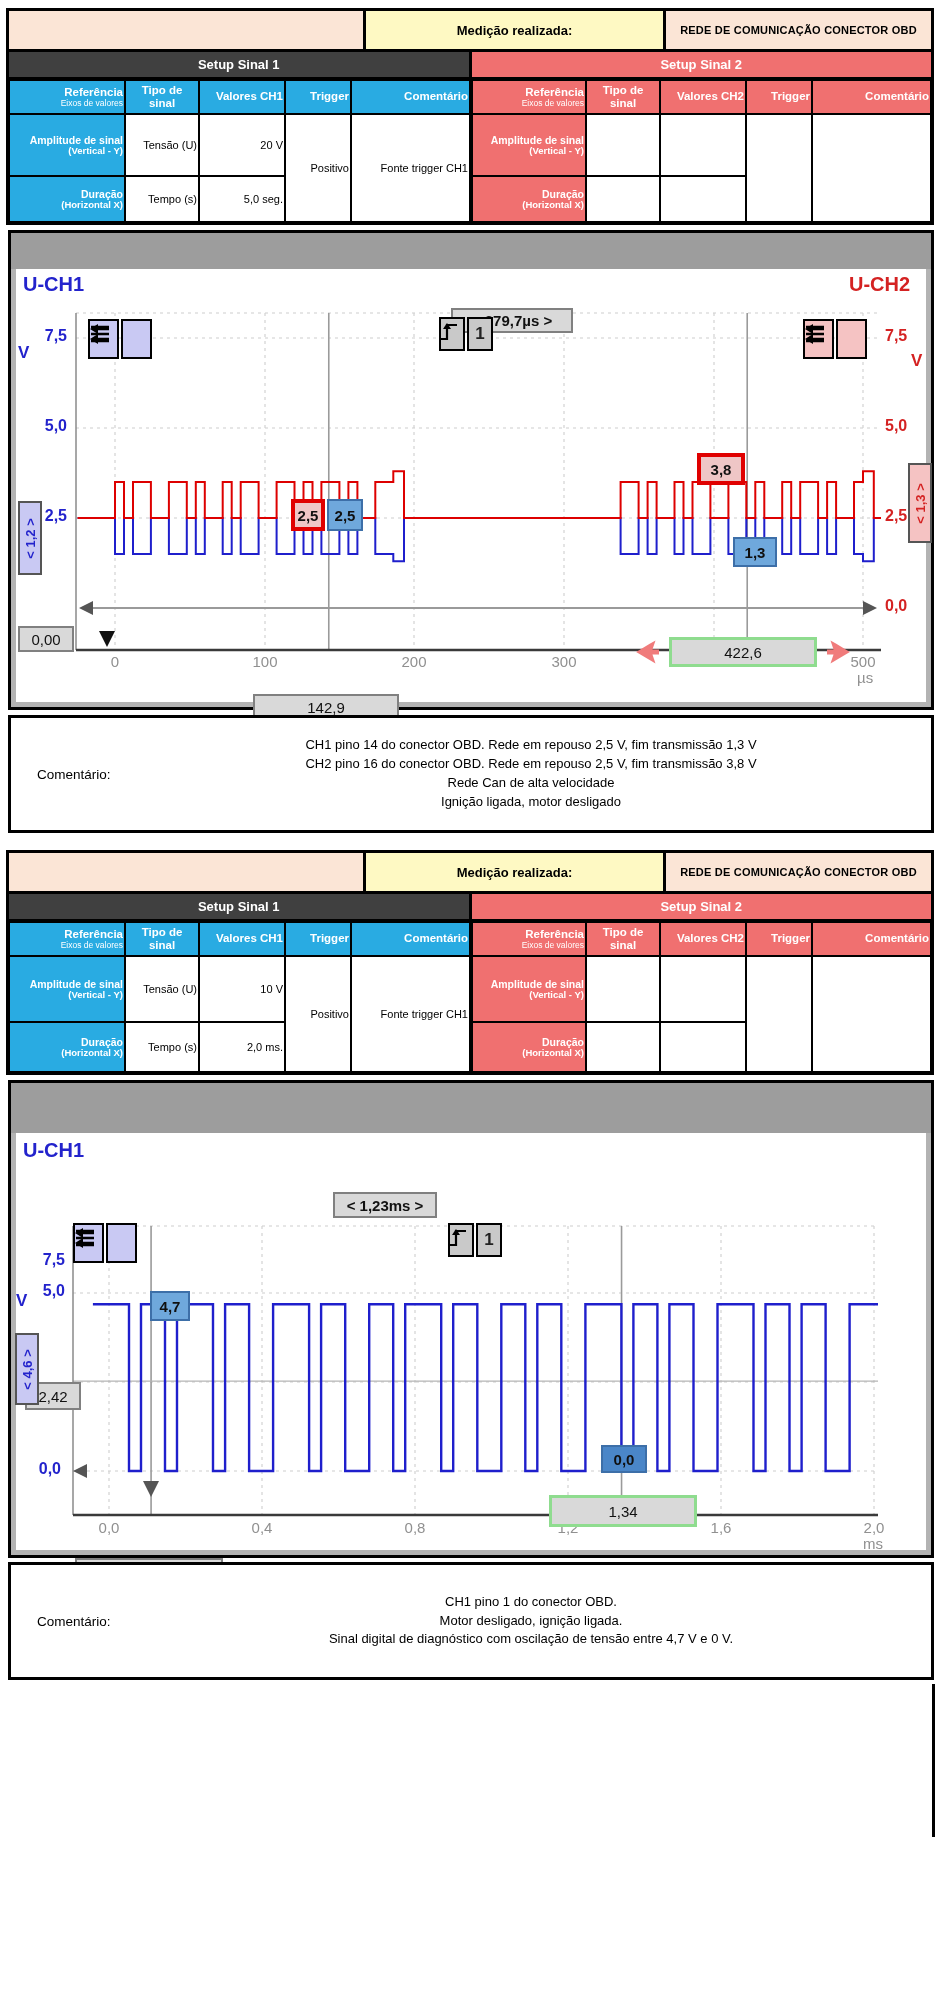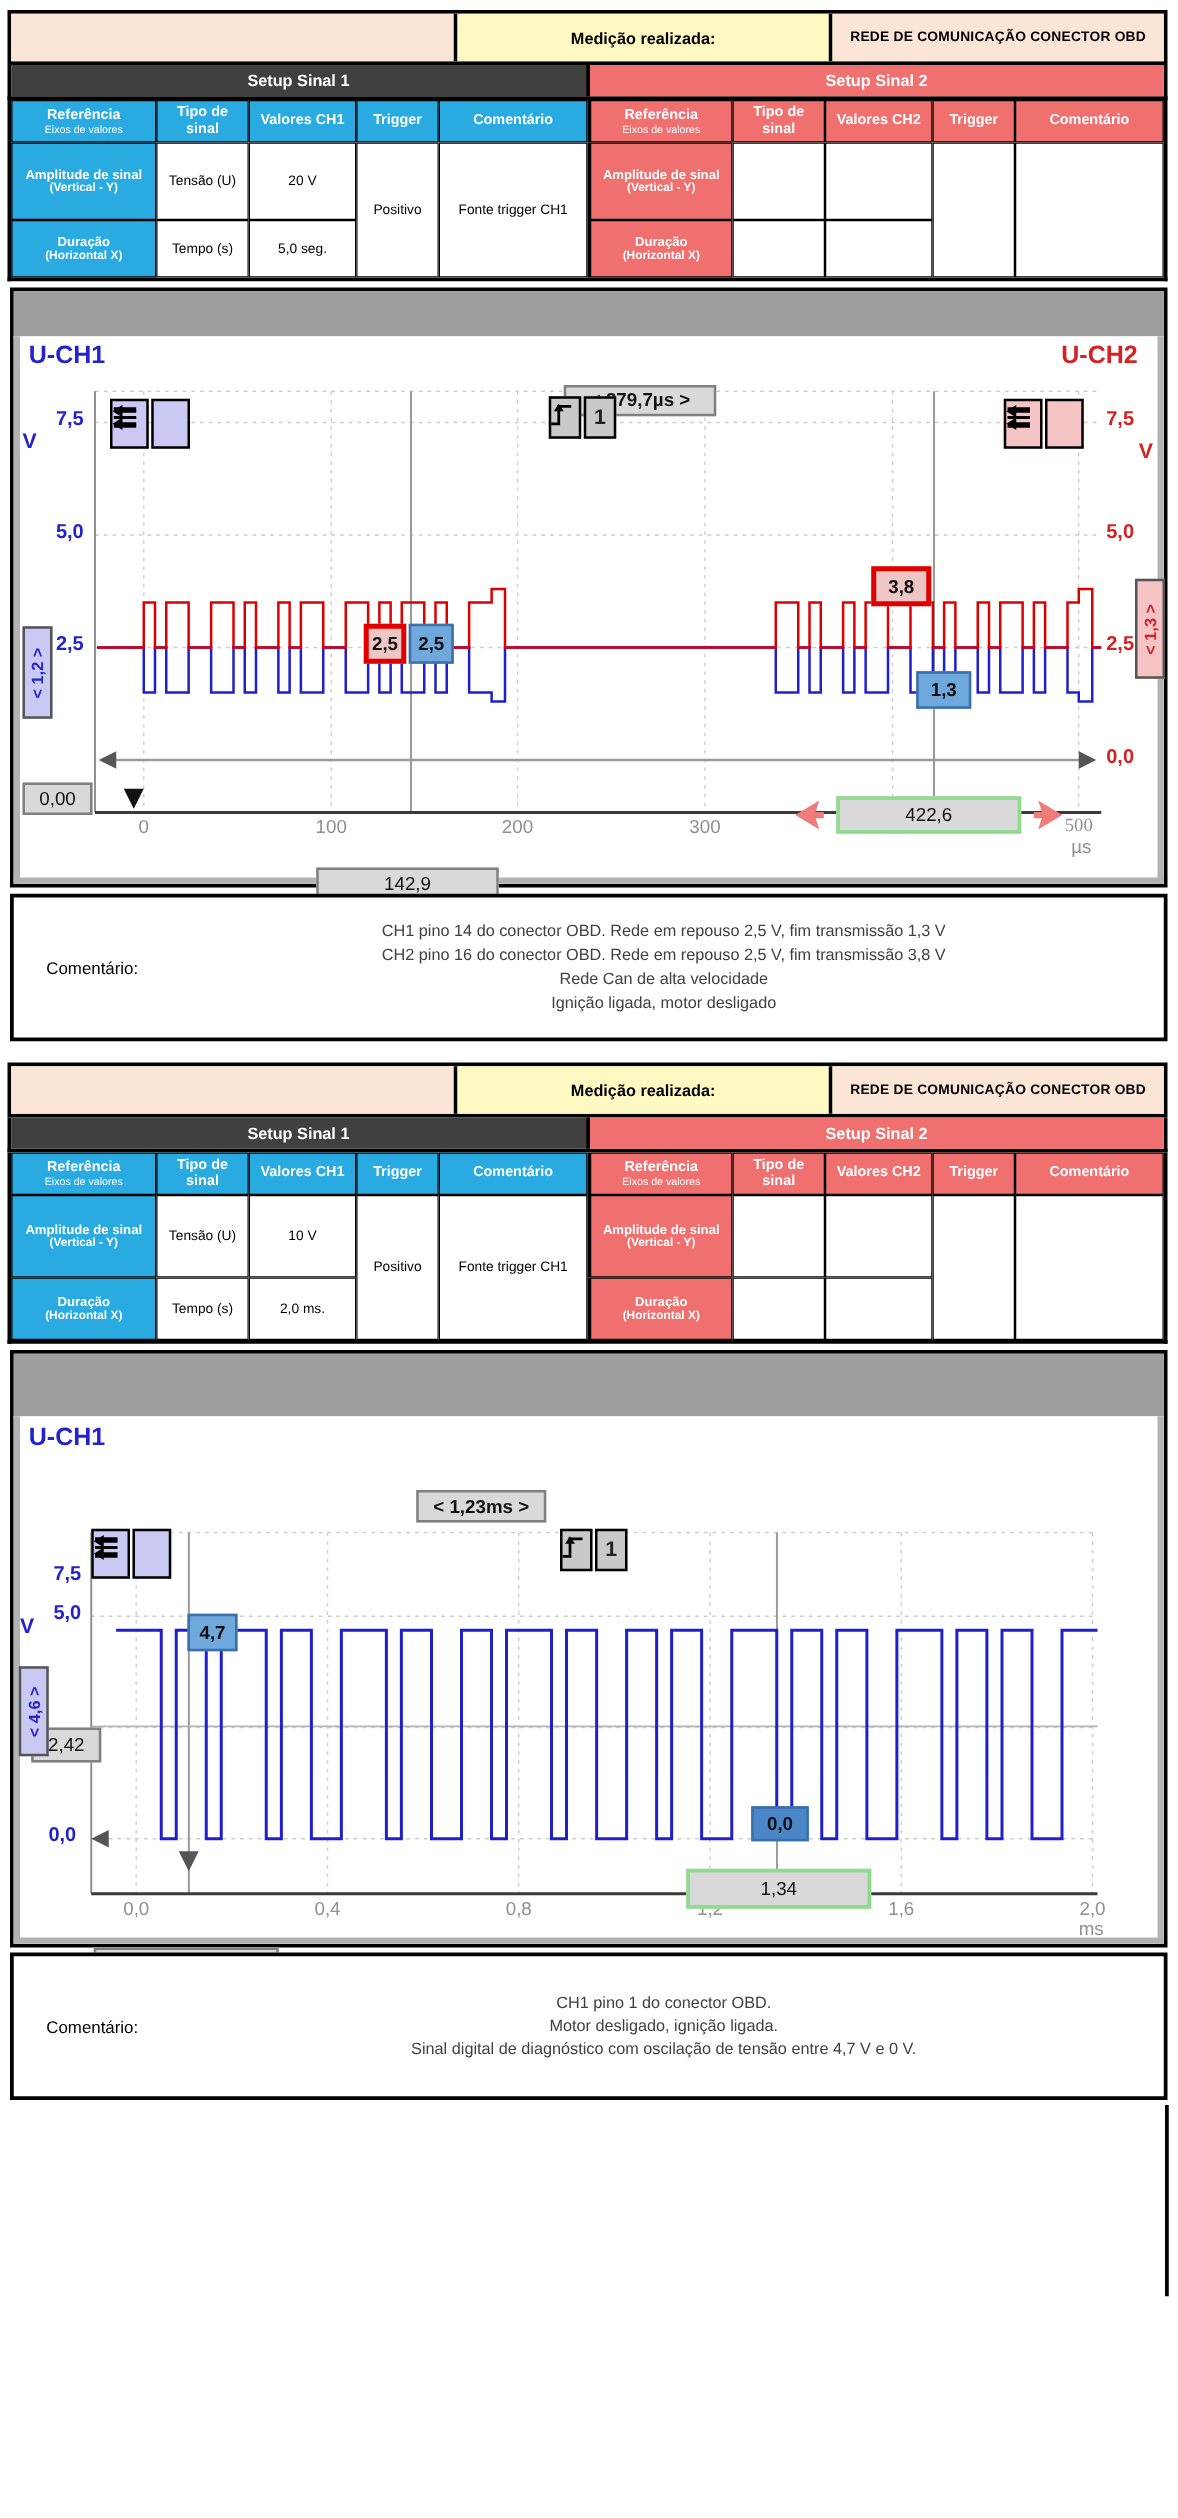--- a/index.html
+++ b/index.html
@@ -14,21 +14,21 @@
   .orange{background:#fef9c3;width:300px;border-right:3px solid #000;font-weight:bold;font-size:13px;color:#000;}
   .peach2{background:#FBE5D6;flex:1;font-weight:bold;font-size:11px;color:#000;letter-spacing:.2px;}
   
   .srow{display:flex;height:28px;border:3px solid #000;border-top:none;box-sizing:border-box;}
   .scell{flex:1;display:flex;align-items:center;justify-content:center;font-weight:bold;font-size:13px;color:#fff;box-sizing:border-box;}
   .cyanbg{background:#404040;border-right:3px solid #000;}
   .salmonbg{background:#F07070;}
   
   .sgrid{display:grid;grid-template-columns:116px 74px 86px 66px 119px 116px 74px 86px 66px 119px;grid-template-rows:34px 62px 46px;border:3px solid #000;border-top:none;box-sizing:border-box;background:#fff;}
   .sgrid2{grid-template-rows:34px 66px 50px;}
-  .cell{border:1px solid #000;box-sizing:border-box;display:flex;flex-direction:column;align-items:center;justify-content:center;text-align:center;font-size:11px;color:#000;background:#fff;line-height:1.15;padding:1px;}
+  .cell{border:1px solid #000;box-sizing:border-box;display:flex;flex-direction:column;align-items:flex-end;justify-content:center;text-align:center;font-size:11px;color:#000;background:#fff;line-height:1.15;padding:1px;}
   .cell .main{font-weight:bold;font-size:11.5px;}
   .cell .sub{font-size:8.5px;}
   .chead{color:#fff;}
   .c-cyan{background:#29ABE2;}
   .c-salmon{background:#F07070;}
   .gdiv{border-left:3px solid #000;}
   .span2{grid-row:span 2;}
   
   .scope{position:absolute;left:8px;width:926px;border:3px solid #000;box-sizing:border-box;background:#fff;}
   .titlebar{position:absolute;left:0;top:0;right:0;background:#9D9D9D;border-bottom:2px solid #c9c9c9;}
@@ -51,21 +51,21 @@
   .chanicon{position:absolute;display:flex;z-index:6;}
   .chanicon .ib{width:31px;height:40px;border:2.5px solid #000;box-sizing:border-box;display:flex;align-items:center;justify-content:center;}
   .ib+.ib{margin-left:2px;}
   .ibl{background:#C9C9F3;} .ibp{background:#F5C3C3;}
   .trigicon{position:absolute;display:flex;z-index:6;}
   .trigicon .tb{width:26px;height:34px;border:2.5px solid #000;background:#C9C9C9;box-sizing:border-box;display:flex;align-items:center;justify-content:center;}
   .trigicon .tb+.tb{margin-left:2px;font-size:17px;font-weight:bold;color:#222;}
   
   .combox{position:absolute;left:8px;width:926px;border:3px solid #000;box-sizing:border-box;background:#fff;display:flex;align-items:center;}
   .comlabel{width:160px;padding-left:26px;font-size:13.5px;color:#000;box-sizing:border-box;}
-  .comtext{flex:1;text-align:center;font-size:13px;color:#404040;line-height:1.45;padding-right:40px;}
+  .comtext{flex:1;text-align:center;font-size:13px;color:#000000;line-height:1.45;padding-right:40px;}
   svg{position:absolute;left:0;top:0;}
 </style>
 </head>
 <body>
 
 <div id="page">
 
   <div class="sec" style="top:8px">
     <div class="hrow">
       <div class="hcell peach"></div>
@@ -235,21 +235,21 @@
     <div class="bluechip" style="left:316px;top:266px;width:36px;height:32px">2,5</div>
     <div class="redchip" style="left:686px;top:220px;width:48px;height:32px">3,8</div>
     <div class="bluechip" style="left:722px;top:304px;width:44px;height:30px">1,3</div>
 
     <div id="ticks1">
         <div class="tick" style="left: 82px; top: 420px;">0</div>
         <div class="tick" style="left: 232px; top: 420px;">100</div>
         <div class="tick" style="left: 381px; top: 420px;">200</div>
         <div class="tick" style="left: 531px; top: 420px;">300</div>
         <div class="tick" style="left: 681px; top: 420px;">400</div>
-        <div class="tick" style="left: 830px; top: 420px; font-family: Liberation Serif, serif;">500</div>
+        <div class="tick" style="left: 830px; top: 420px;">500</div>
       </div>
     <div class="unit" style="left:846px;top:436px">µs</div>
     <div class="graybox" style="left:242px;top:430px;width:146px;height:27px">142,9</div>
     <div class="greenbox" style="left:658px;top:404px;width:148px;height:30px">422,6</div>
   </div>
 
   <div class="combox" style="top:715px;height:118px">
     <div class="comlabel">Comentário:</div>
     <div class="comtext">
       <div>CH1 pino 14 do conector OBD. Rede em repouso 2,5 V, fim transmissão 1,3 V</div>

